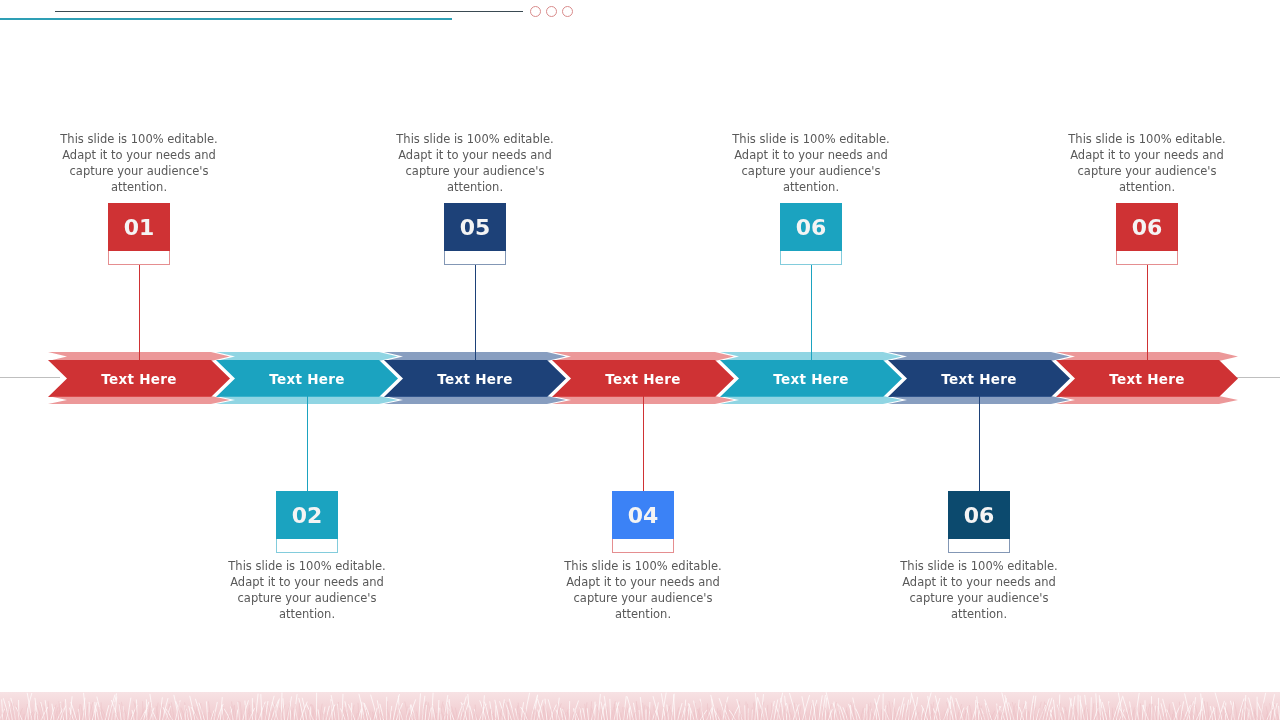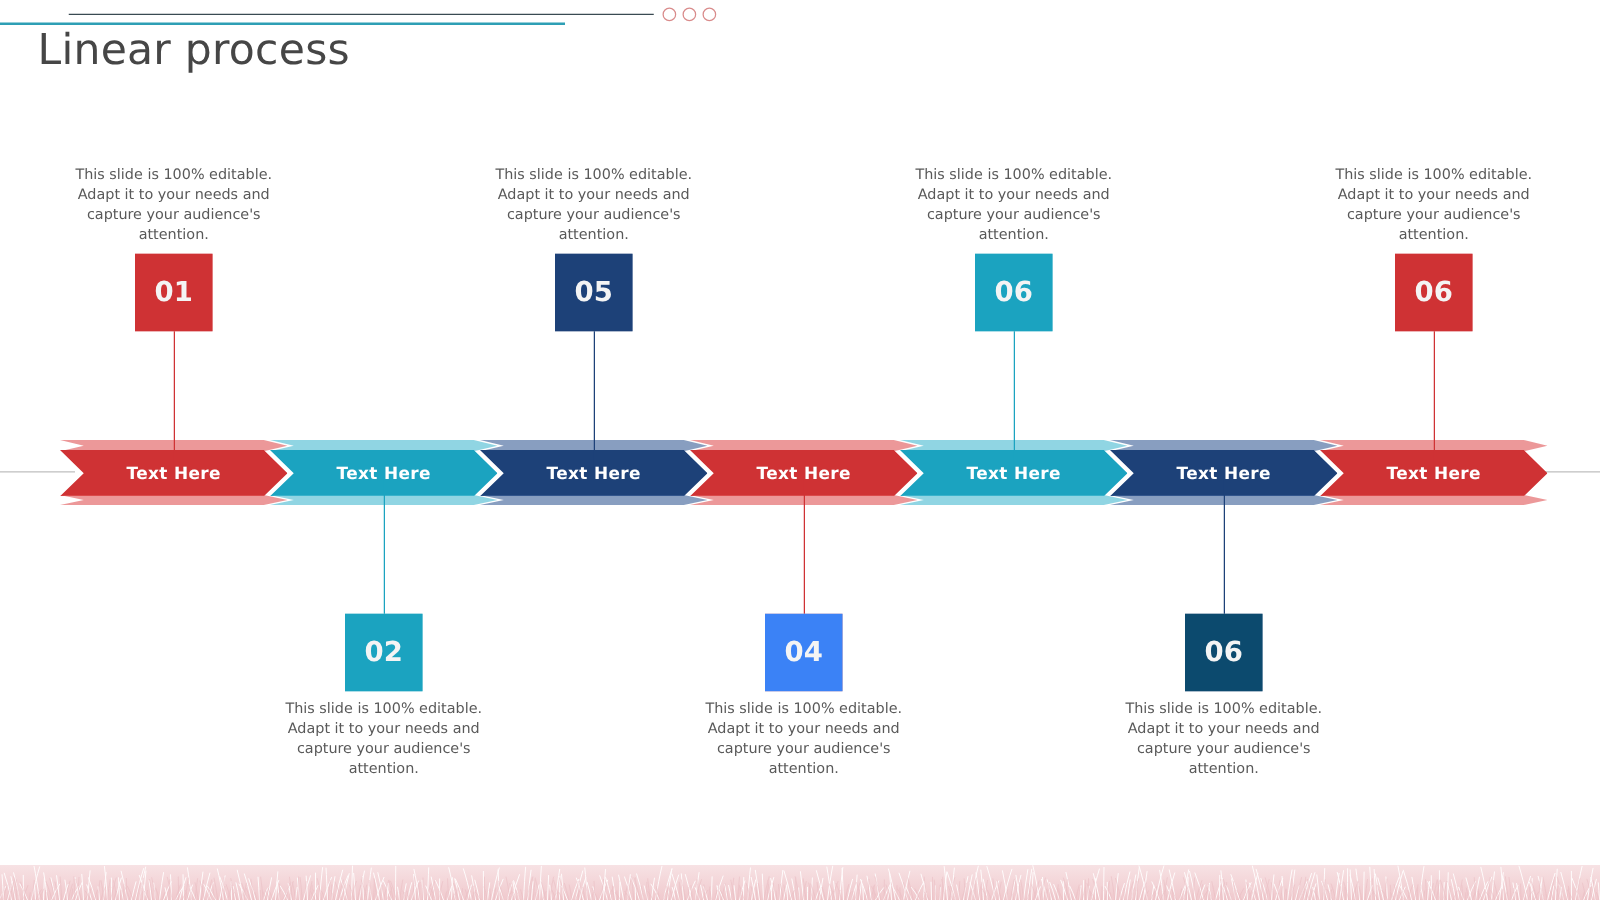--- a/index.html
+++ b/index.html
@@ -112,21 +112,21 @@
     font-size: 13.5px;
     font-weight: bold;
     letter-spacing: 0.3px;
     z-index: 4;
     font-family: "DejaVu Sans", sans-serif;
   }
 
   
   .numbox {
     position: absolute;
-    width: 62px; height: 62px;
+    width: 62px; height: 48px;
     display: flex;
     align-items: center;
     justify-content: center;
     color: #f4f4f4;
     font-size: 22px;
     font-weight: bold;
     font-family: "DejaVu Sans", sans-serif;
     z-index: 6;
   }
   .numbox-frame {
@@ -174,21 +174,20 @@
 <div id="slide">
 
   <div class="hdr-line-dark"></div>
   <div class="hdr-line-teal"></div>
   <div class="hdr-dots" id="hdr-dots">
       <span class="hdr-dot"></span>
       <span class="hdr-dot"></span>
       <span class="hdr-dot"></span>
     </div>
 
-  <h1 class="page-title">Linear process</h1>
 
   <div class="baseline-left"></div>
   <div class="baseline-right"></div>
 
   <div id="stems-layer">
       <div class="stem" style="left: 139px; background: rgb(207, 50, 52); top: 265px; height: 113px;"></div>
       <div class="stem" style="left: 307px; background: rgb(27, 163, 192); top: 378px; height: 113px;"></div>
       <div class="stem" style="left: 475px; background: rgb(29, 65, 120); top: 265px; height: 113px;"></div>
       <div class="stem" style="left: 643px; background: rgb(207, 50, 52); top: 378px; height: 113px;"></div>
       <div class="stem" style="left: 811px; background: rgb(27, 163, 192); top: 265px; height: 113px;"></div>

